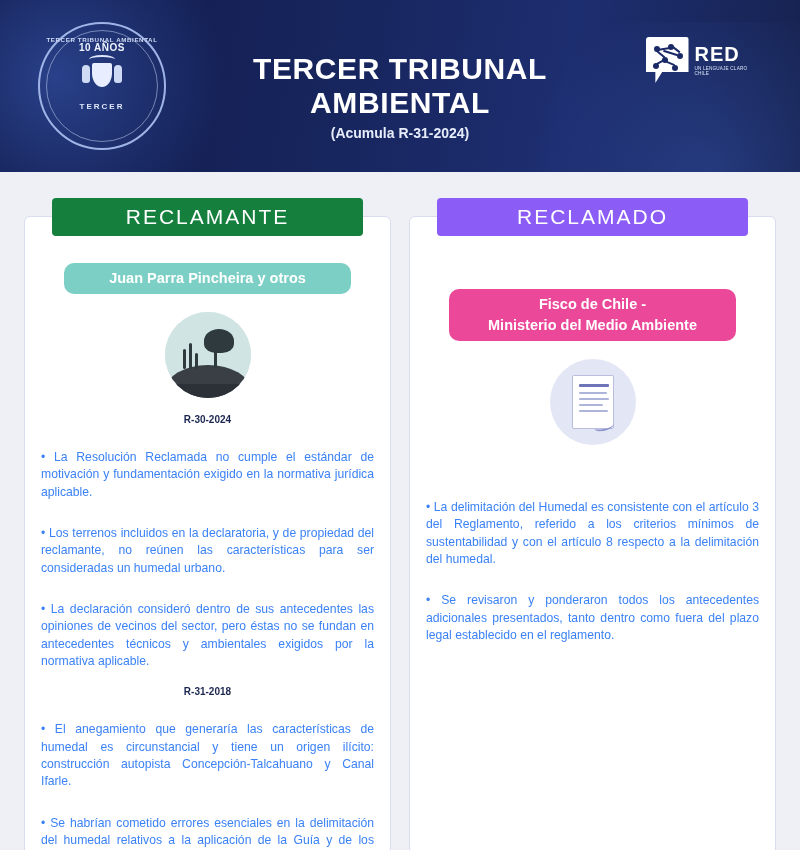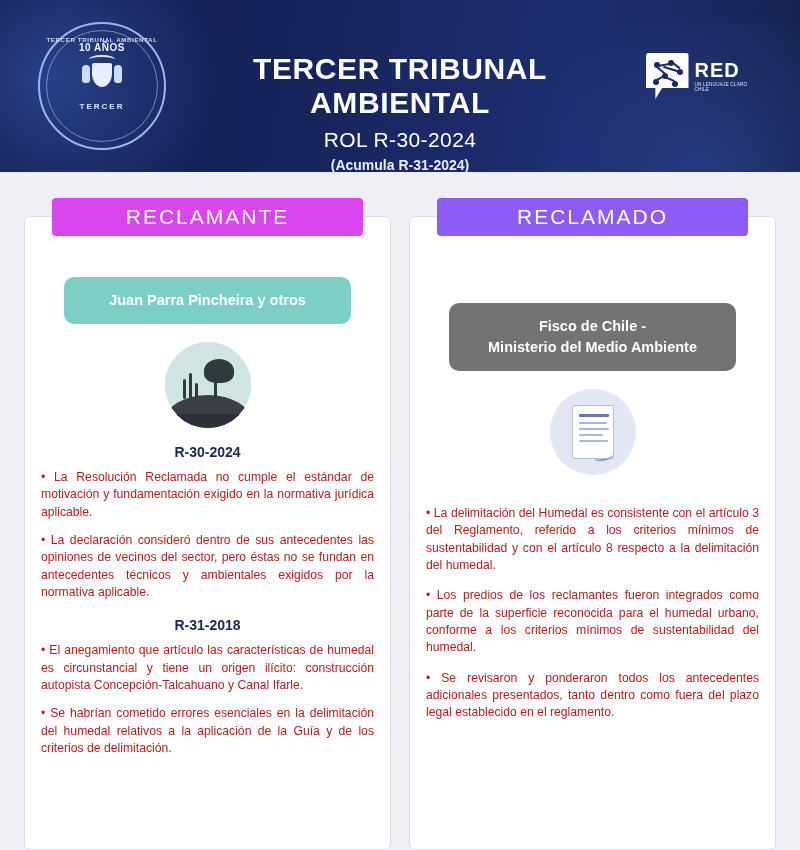--- a/index.html
+++ b/index.html
@@ -119,21 +119,21 @@
     letter-spacing: .4px;
   }
   .title-sub {
     color: #e7ecfb;
     font-size: 14px;
     font-weight: bold;
     margin-top: 5px;
   }
   .red-logo {
     position: absolute;
-    right: 42px; top: 48px;
+    right: 42px; top: 32px;
     width: 112px; height: 56px;
     display: flex; align-items: center; gap: 6px;
     z-index: 3;
   }
   .red-logo .mark {
     width: 46px; height: 46px;
     background: #ffffff;
     border-radius: 3px;
     position: relative;
     clip-path: polygon(0 0, 100% 0, 100% 76%, 38% 76%, 22% 100%, 22% 76%, 0 76%);
@@ -187,35 +187,35 @@
     position: absolute;
     top: 0; left: 28px; right: 28px;
     height: 38px;
     border-radius: 4px;
     display: flex; align-items: center; justify-content: center;
     color: #ffffff;
     font-size: 21px;
     letter-spacing: 2px;
     z-index: 4;
   }
-  .banner.left { background: #d946ef; }
+  .banner.left { background: #15803d; }
   .banner.right { background: #8b5cf6; }
   .party {
-    margin: 26px auto 0 auto;
+    margin: 12px auto 0 auto;
     width: 86%;
     border-radius: 10px;
     color: #ffffff;
     text-align: center;
     font-size: 14.5px;
     font-weight: bold;
     line-height: 1.45;
-    padding: 13px 10px;
+    padding: 5px 10px;
   }
   .party.left { background: #7ccfc4; }
-  .party.right { background: #737373; }
+  .party.right { background: #ec4899; }
 
   .icon-wrap {
     display: flex;
     justify-content: center;
     margin-top: 18px;
   }
   .circle-icon {
     width: 86px; height: 86px;
     border-radius: 50%;
     position: relative;
@@ -268,30 +268,31 @@
     position: absolute; left: 52%; bottom: 14px;
     width: 20px; height: 10px;
     border-bottom: 2px solid #8d93cf;
     border-radius: 0 0 60% 40%;
     transform: rotate(-8deg);
   }
 
   .rol-heading {
     text-align: center;
     font-weight: bold;
-    font-size: 14px;
+    font-size: 10px;
     color: #1b2650;
     margin: 16px 0 9px 0;
   }
   .bullet {
     font-size: 12.2px;
     line-height: 1.42;
-    color: #b91c1c;
+    color: #3b82f6;
     text-align: justify;
     margin-bottom: 11px;
+    margin-top: 24px;
   }
   .col-right .bullet { margin-bottom: 13px; }
   .col-right .card { padding-top: 60px; }
 </style>
 </head>
 <body>
 
 <div class="page">
 
   <div class="header">
@@ -304,21 +305,20 @@
         <div class="plume"></div>
         <div class="animal-l"></div>
         <div class="animal-r"></div>
         <div class="shield"></div>
       </div>
       <div class="country">TERCER</div>
     </div>
 
     <div class="title-block">
       <div class="title-main">TERCER TRIBUNAL AMBIENTAL</div>
-      <div class="title-rol">ROL R-30-2024</div>
       <div class="title-sub">(Acumula R-31-2024)</div>
     </div>
 
     <div class="red-logo">
       <div class="mark">
         <div class="dots">
           <span class="dot" style="left:8px; top:9px;"></span>
           <span class="dot" style="left:22px; top:7px;"></span>
           <span class="dot" style="left:31px; top:16px;"></span>
           <span class="dot" style="left:16px; top:20px;"></span>
@@ -354,24 +354,25 @@
             <div class="tree"></div>
             <div class="trunk"></div>
             <div class="reed1"></div>
             <div class="reed2"></div>
             <div class="reed3"></div>
           </div>
         </div>
 
         <div class="rol-heading">R-30-2024</div>
         <div class="bullet">• La Resolución Reclamada no cumple el estándar de motivación y fundamentación exigido en la normativa jurídica aplicable.</div>
+        <div class="bullet">• Los terrenos incluidos en la declaratoria, y de propiedad del reclamante, no reúnen las características para ser consideradas un humedal urbano.</div>
         <div class="bullet">• La declaración consideró dentro de sus antecedentes las opiniones de vecinos del sector, pero éstas no se fundan en antecedentes técnicos y ambientales exigidos por la normativa aplicable.</div>
 
         <div class="rol-heading">R-31-2018</div>
-        <div class="bullet">• El anegamiento que artículo  las características de humedal es circunstancial y tiene un origen ilícito: construcción autopista Concepción-Talcahuano y Canal Ifarle.</div>
+        <div class="bullet">• El anegamiento que generaría  las características de humedal es circunstancial y tiene un origen ilícito: construcción autopista Concepción-Talcahuano y Canal Ifarle.</div>
         <div class="bullet">• Se habrían cometido errores esenciales en la delimitación del humedal relativos a la aplicación de la Guía y de los criterios de delimitación.</div>
       </div>
     </div>
 
     <div class="column col-right">
       <div class="banner right">RECLAMADO</div>
       <div class="card">
         <div class="party right" style="white-space:pre-line;">Fisco de Chile -
 Ministerio del Medio Ambiente</div>
 
@@ -383,19 +384,18 @@
               <span class="hl c"></span>
               <span class="hl d"></span>
               <span class="hl e"></span>
             </div>
             <div class="sign"></div>
           </div>
         </div>
 
         <div style="height:30px"></div>
         <div class="bullet">• La delimitación del Humedal es consistente con el artículo 3 del Reglamento, referido a los criterios mínimos de sustentabilidad y con el artículo 8 respecto a la delimitación del humedal.</div>
-        <div class="bullet">• Los predios de los reclamantes fueron integrados como parte de la superficie reconocida para el humedal urbano, conforme a los criterios mínimos de sustentabilidad del humedal.</div>
         <div class="bullet">• Se revisaron y ponderaron todos los antecedentes adicionales presentados, tanto dentro como fuera del plazo legal establecido en el reglamento.</div>
       </div>
     </div>
   </div>
 
 </div>
 
 </body></html>

